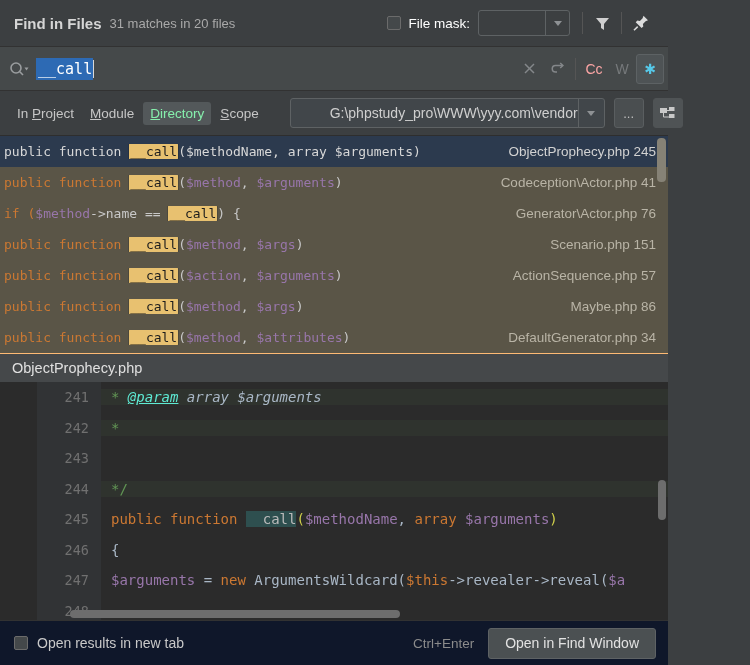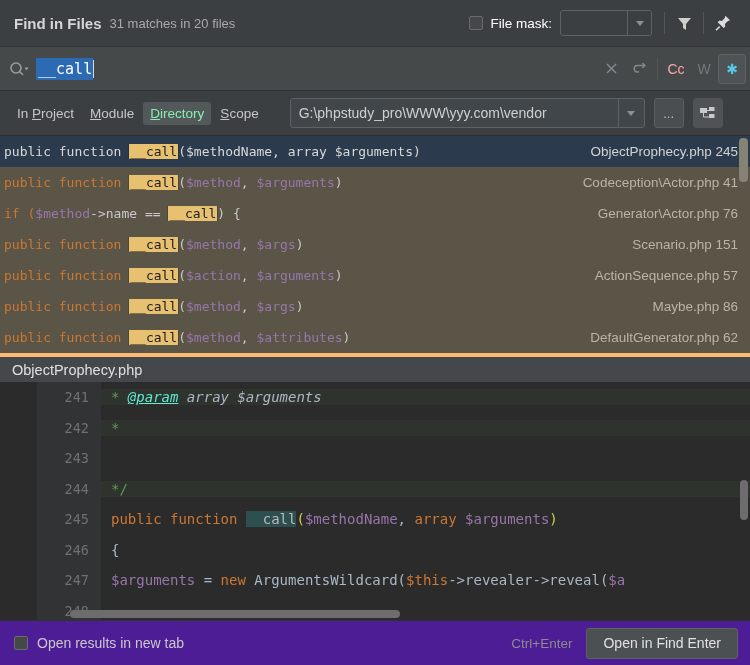--- a/index.html
+++ b/index.html
@@ -6,21 +6,21 @@
     margin: 0; padding: 0;
     width: 750px; height: 665px;
     background: #3c3f41;
     font-family: "Liberation Sans", sans-serif;
     overflow: hidden;
   }
   * { box-sizing: border-box; }
 
   .dialog {
     position: relative;
-    width: 750px; height: 665px;
+    width: 668px; height: 665px;
     background: #3c3f41;
     display: flex; flex-direction: column;
     color: #bbbbbb;
   }
 
   
   .titlebar {
     height: 46px; flex: 0 0 46px;
     display: flex; align-items: center;
     padding: 0 12px 0 14px;
@@ -133,21 +133,21 @@
     border: 1px solid #5e6264;
     border-radius: 3px;
     background: #41464a;
     max-width: 355px;
   }
   .path-value {
     flex: 1 1 auto;
     display: flex; align-items: center;
     padding-left: 8px;
     font-size: 14px; color: #cfcfcf;
-    overflow: hidden; white-space: nowrap;
+    overflow: hidden; white-space: nowrap; margin-left: 31px;
   }
   .path-arrow {
     width: 26px;
     border-left: 1px solid #5e6264;
     display: flex; align-items: center; justify-content: center;
   }
   .sq-btn {
     width: 30px; height: 30px;
     margin-left: 9px;
     border: 1px solid #5a5e60;
@@ -204,21 +204,21 @@
     width: 9px; height: 44px;
     background: #868276; border-radius: 4px;
   }
 
   
   .fileheader {
     flex: 0 0 29px;
     display: flex; align-items: center;
     padding-left: 12px;
     background: #45484a;
-    border-top: 4px solid #fdba74;
+    border-top: 1px solid #fdba74;
   }
   .fh-name { font-size: 14.5px; color: #e0e0e0; }
   .fh-path { font-size: 13.5px; color: #9a9a9a; margin-left: 9px; }
 
   
   .code {
     flex: 1 1 auto;
     position: relative;
     background: #2b2b2b;
     overflow: hidden;
@@ -256,21 +256,21 @@
     position: absolute; right: 2px; top: 98px;
     width: 8px; height: 40px;
     background: #6d6d6d; border-radius: 4px;
   }
 
   
   .footer {
     flex: 0 0 45px;
     display: flex; align-items: center;
     padding: 0 12px 0 14px;
-    background: #4c1d95;
+    background: #0f172a;
     border-top: 1px solid #323232;
   }
   .foot-label { font-size: 14px; color: #c9c9c9; margin-left: 9px; }
   .foot-spacer { flex: 1 1 auto; }
   .shortcut { font-size: 13.5px; color: #8b8b8b; margin-right: 14px; }
   .primary-btn {
     height: 31px; padding: 0 16px;
     border: 1px solid #5e6264;
     border-radius: 3px;
     background: #4b5052;
@@ -402,21 +402,21 @@
         <div class="res-row">
           <span class="res-code"><span class="kw">public function </span><span class="hit">__call</span><span class="pln">(</span><span class="var">$action</span><span class="pln">, </span><span class="var">$arguments</span><span class="pln">)</span></span>
           <span class="res-file">ActionSequence.php 57</span>
         </div>
         <div class="res-row">
           <span class="res-code"><span class="kw">public function </span><span class="hit">__call</span><span class="pln">(</span><span class="var">$method</span><span class="pln">, </span><span class="var">$args</span><span class="pln">)</span></span>
           <span class="res-file">Maybe.php 86</span>
         </div>
         <div class="res-row">
           <span class="res-code"><span class="kw">public function </span><span class="hit">__call</span><span class="pln">(</span><span class="var">$method</span><span class="pln">, </span><span class="var">$attributes</span><span class="pln">)</span></span>
-          <span class="res-file">DefaultGenerator.php 62</span>
+          <span class="res-file">DefaultGenerator.php 34</span>
         </div>
       </div>
     <div class="list-scroll"></div>
   </div>
 
   <div class="fileheader">
     <span class="fh-name">ObjectProphecy.php</span>
   </div>
 
   <div class="code">
@@ -455,16 +455,16 @@
       </div>
     <div class="code-hscroll"></div>
     <div class="code-vscroll"></div>
   </div>
 
   <div class="footer">
     <span class="chk"></span>
     <span class="foot-label">Open results in new tab</span>
     <span class="foot-spacer"></span>
     <span class="shortcut">Ctrl+Enter</span>
-    <span class="primary-btn">Open in Find Enter</span>
+    <span class="primary-btn">Open in Find Window</span>
   </div>
 
 </div>
 
 </body></html>

